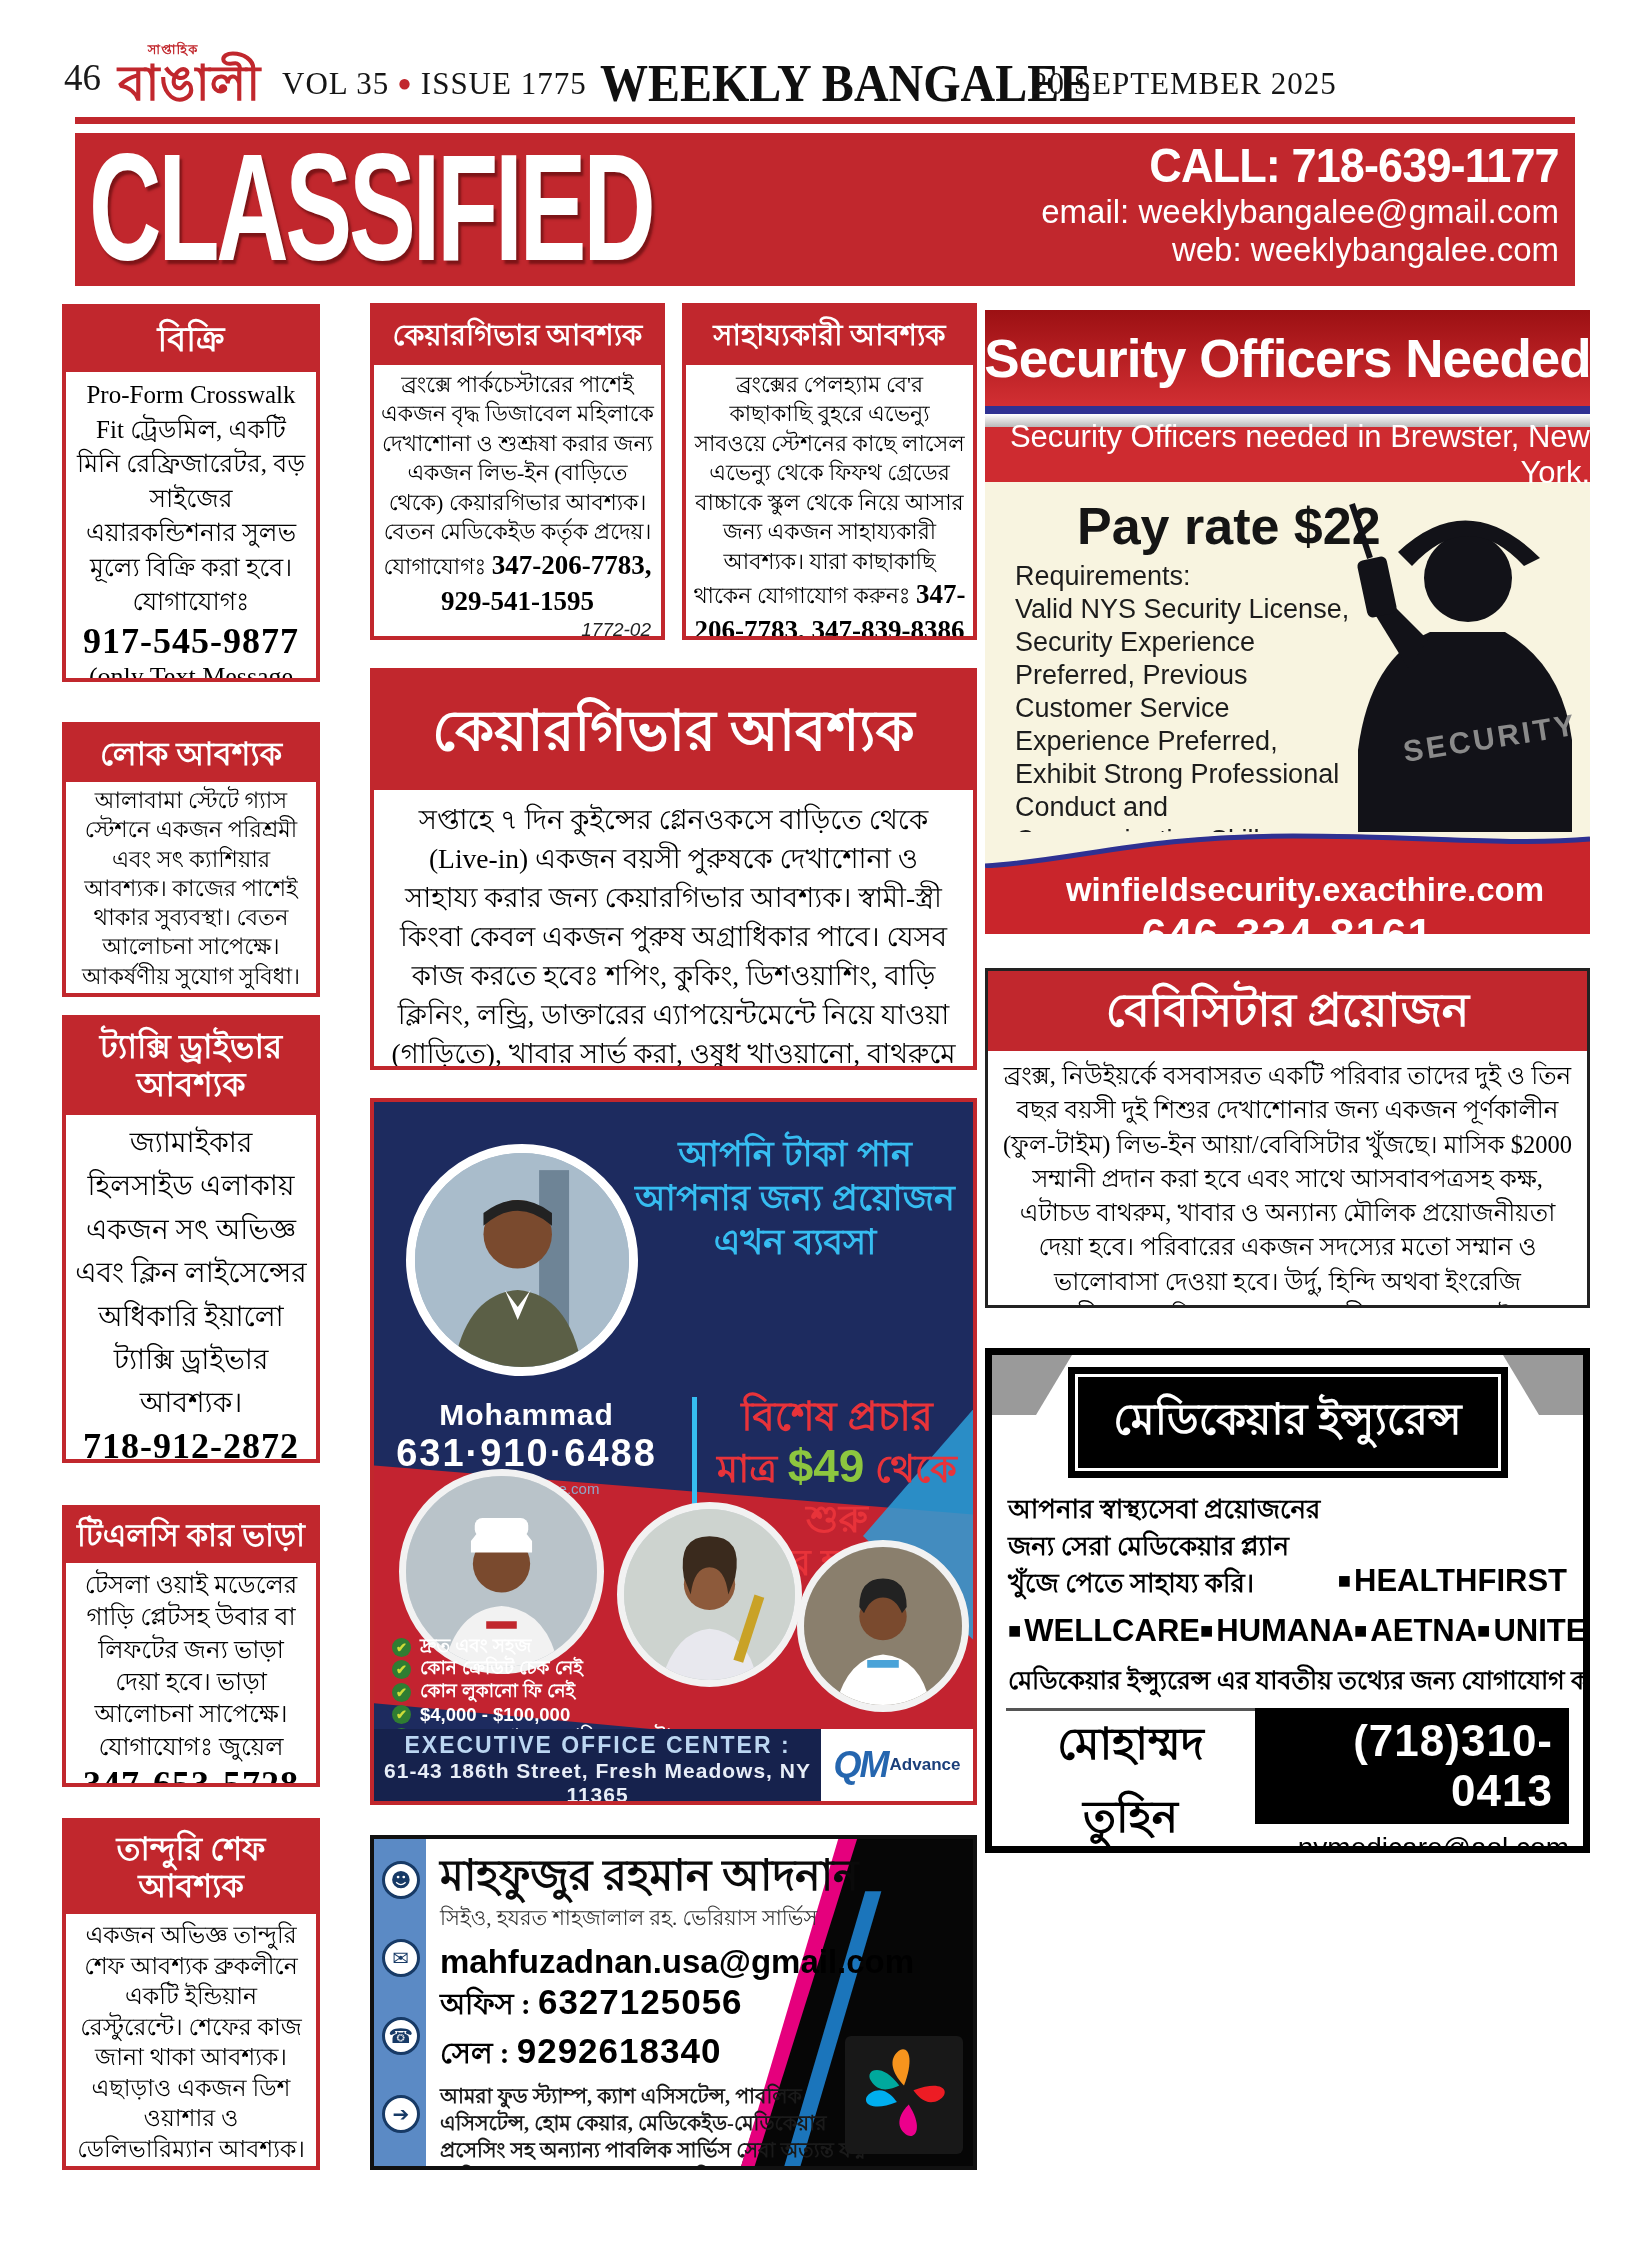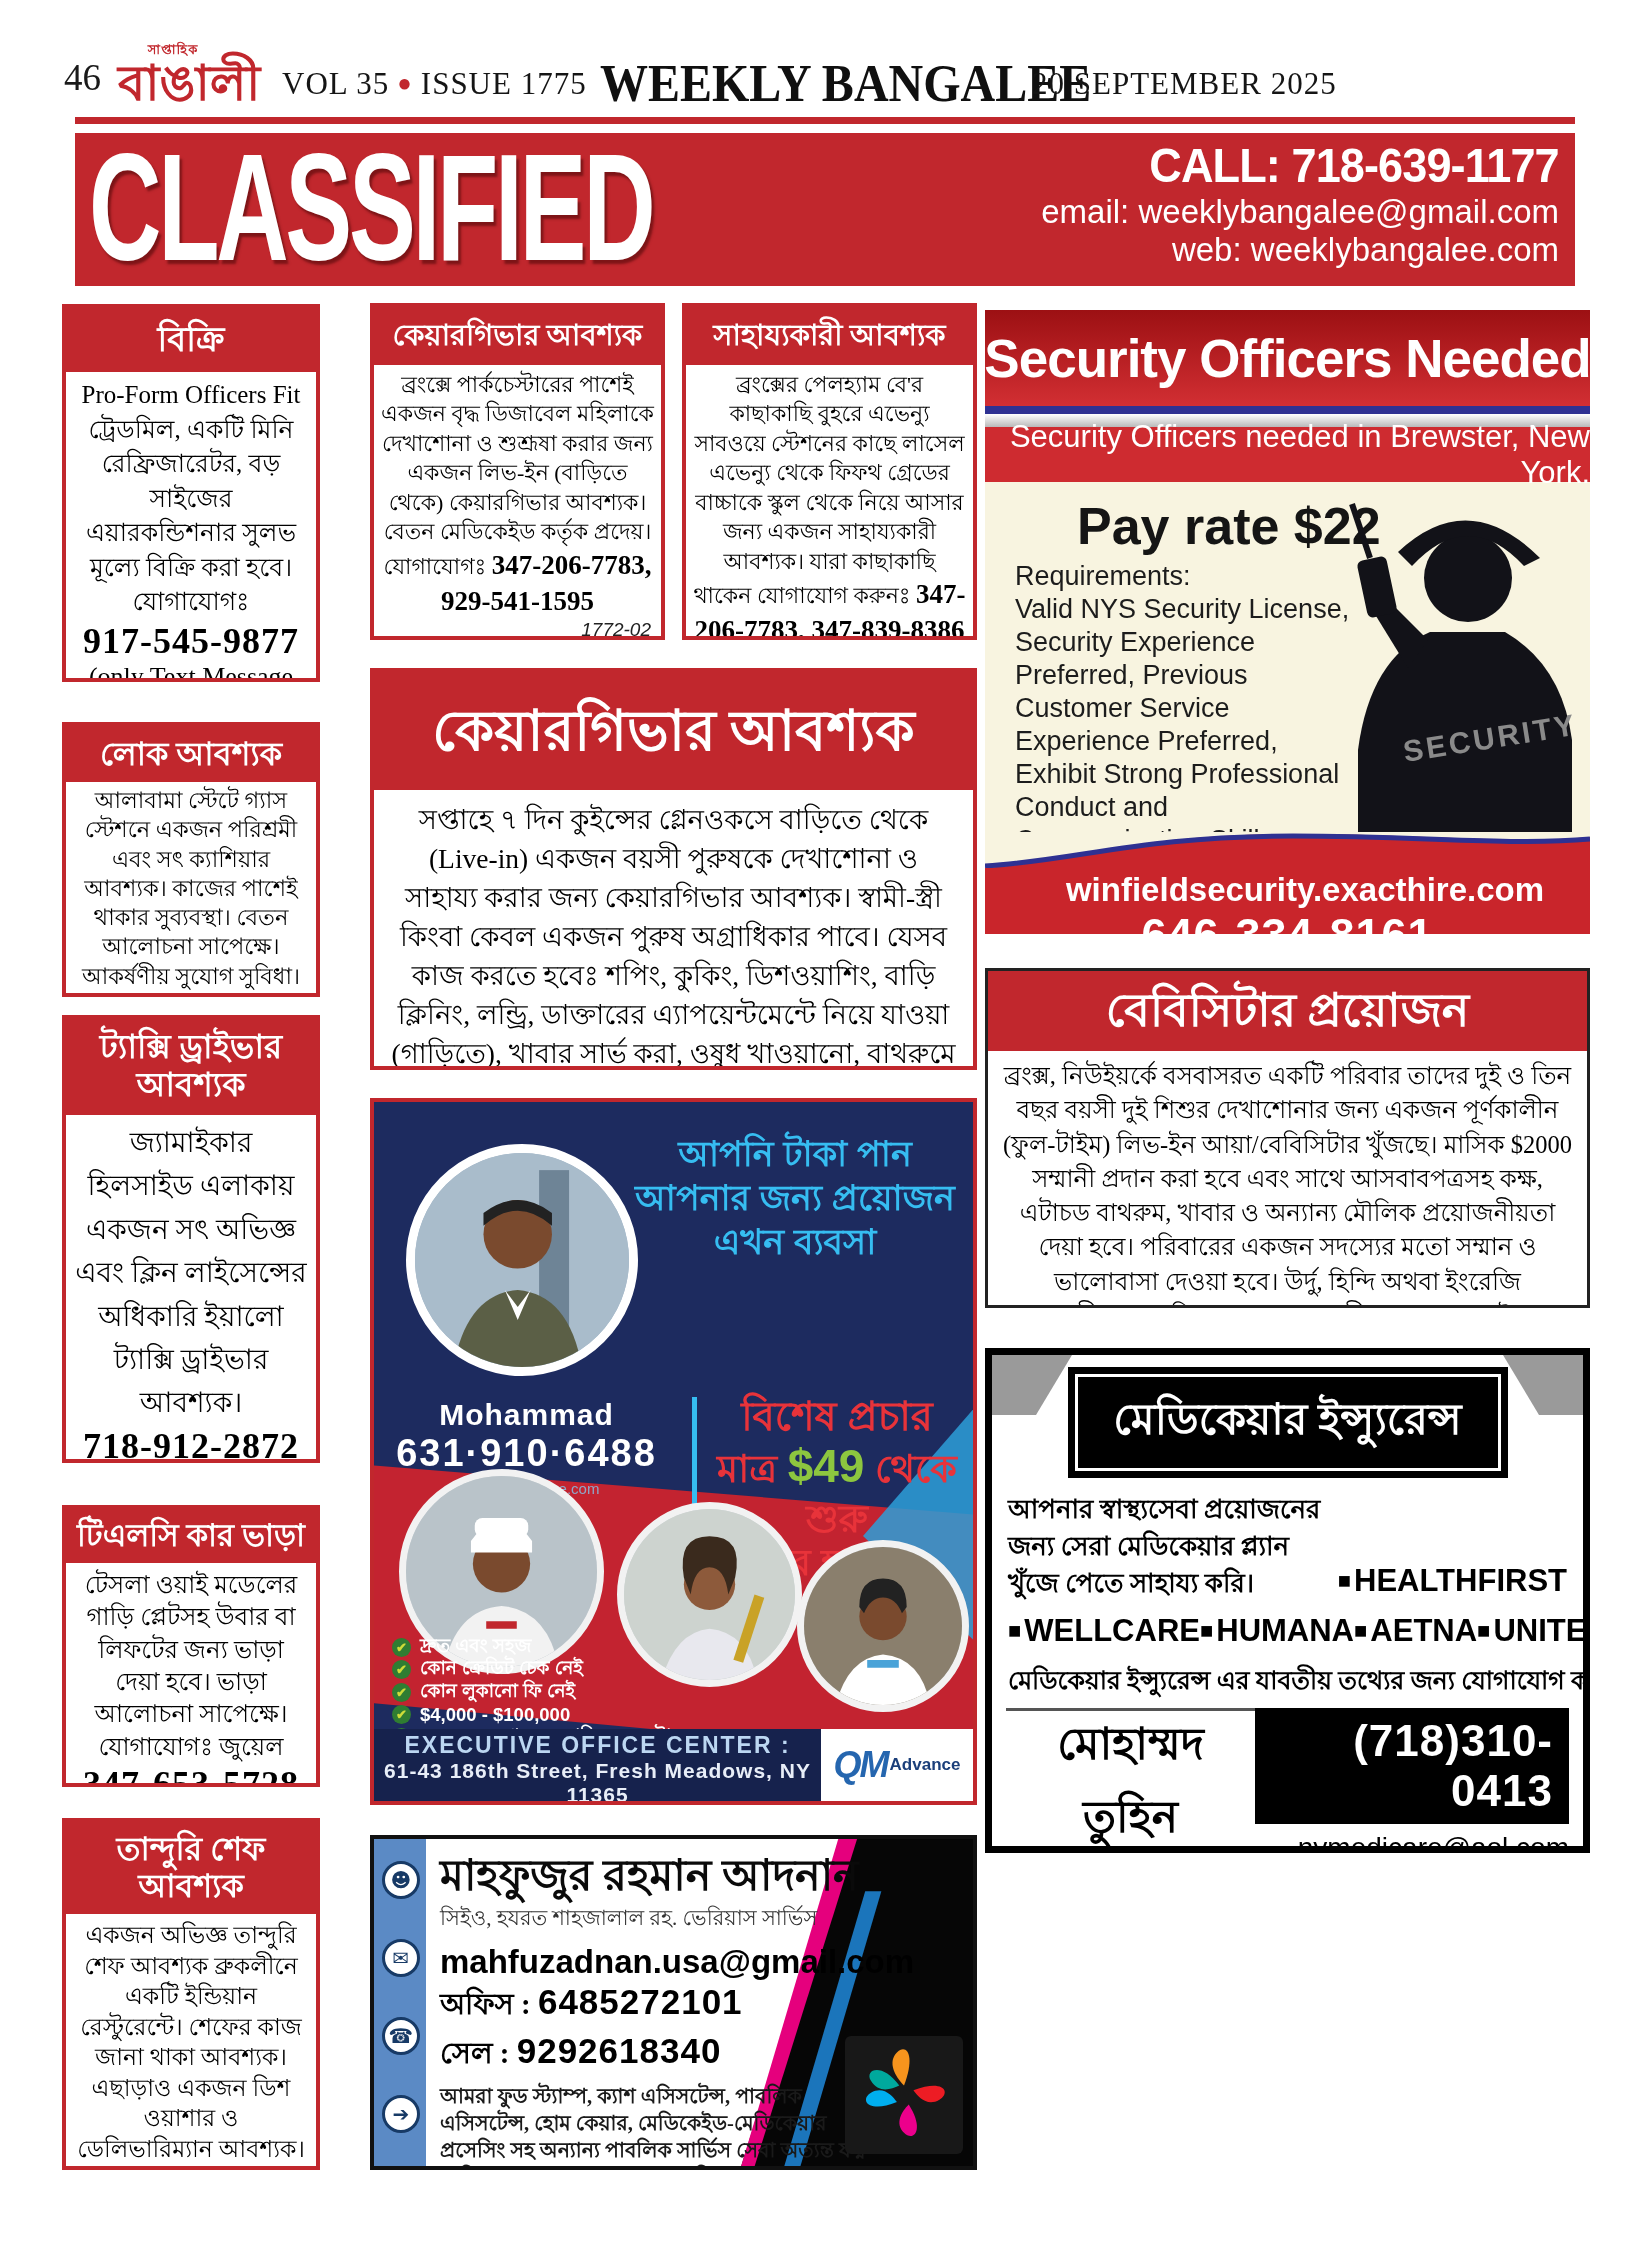--- a/index.html
+++ b/index.html
@@ -181,21 +181,21 @@
       <div class="b-call">CALL: 718-639-1177</div>
       <div class="b-email">email: weeklybangalee@gmail.com</div>
       <div class="b-web">web: weeklybangalee.com</div>
     </div>
   </section>
 
   <div class="col col1">
 
     <div class="card c1a">
       <div class="card-hd">বিক্রি</div>
-      <div class="card-bd">Pro-Form Officers Fit ট্রেডমিল, একটি মিনি রেফ্রিজারেটর, বড় সাইজের এয়ারকন্ডিশনার সুলভ মূল্যে বিক্রি করা হবে। যোগাযোগঃ</div>
+      <div class="card-bd">Pro-Form Crosswalk Fit ট্রেডমিল, একটি মিনি রেফ্রিজারেটর, বড় সাইজের এয়ারকন্ডিশনার সুলভ মূল্যে বিক্রি করা হবে। যোগাযোগঃ</div>
       <div class="phone">917-545-9877</div>
       <div class="note">(only Text Message please)</div>
 
     </div>
 
     <div class="card c1b">
       <div class="card-hd">লোক আবশ্যক</div>
       <div class="card-bd">আলাবামা স্টেটে গ্যাস স্টেশনে একজন পরিশ্রমী এবং সৎ ক্যাশিয়ার আবশ্যক। কাজের পাশেই থাকার সুব্যবস্থা। বেতন আলোচনা সাপেক্ষে। আকর্ষণীয় সুযোগ সুবিধা। যোগাযোগঃ</div>
 
     </div>
@@ -359,21 +359,21 @@
       <div class="ad-ic" style="top:100px">✉</div>
       <div class="ad-ic" style="top:178px">☎</div>
       <div class="ad-ic" style="top:256px">➔</div>
 
       <div class="ad-body">
         <div class="ad-name">মাহফুজুর রহমান আদনান</div>
         <div class="ad-role">সিইও, হযরত শাহজালাল রহ. ভেরিয়াস সার্ভিস</div>
         <div class="ad-mail">mahfuzadnan.usa@gmail.com</div>
         <div class="ad-ph">
           <span>অফিস :</span>
-          <b>6485272101</b>
+          <b>6327125056</b>
         </div>
         <div class="ad-ph">
           <span>সেল :</span>
           <b>9292618340</b>
         </div>
         <div class="ad-txt">আমরা ফুড স্ট্যাম্প, ক্যাশ এসিসটেন্স, পাবলিক এসিসটেন্স, হোম কেয়ার, মেডিকেইড-মেডিকেয়ার প্রসেসিং সহ অন্যান্য পাবলিক সার্ভিস সেবা অত্যন্ত যত্ন ও বিশ্বস্ততার সাথে প্রদান করে থাকি।</div>
       </div>
 
       <div class="flower">
         <svg width="118" height="118" viewBox="0 0 100 100">

